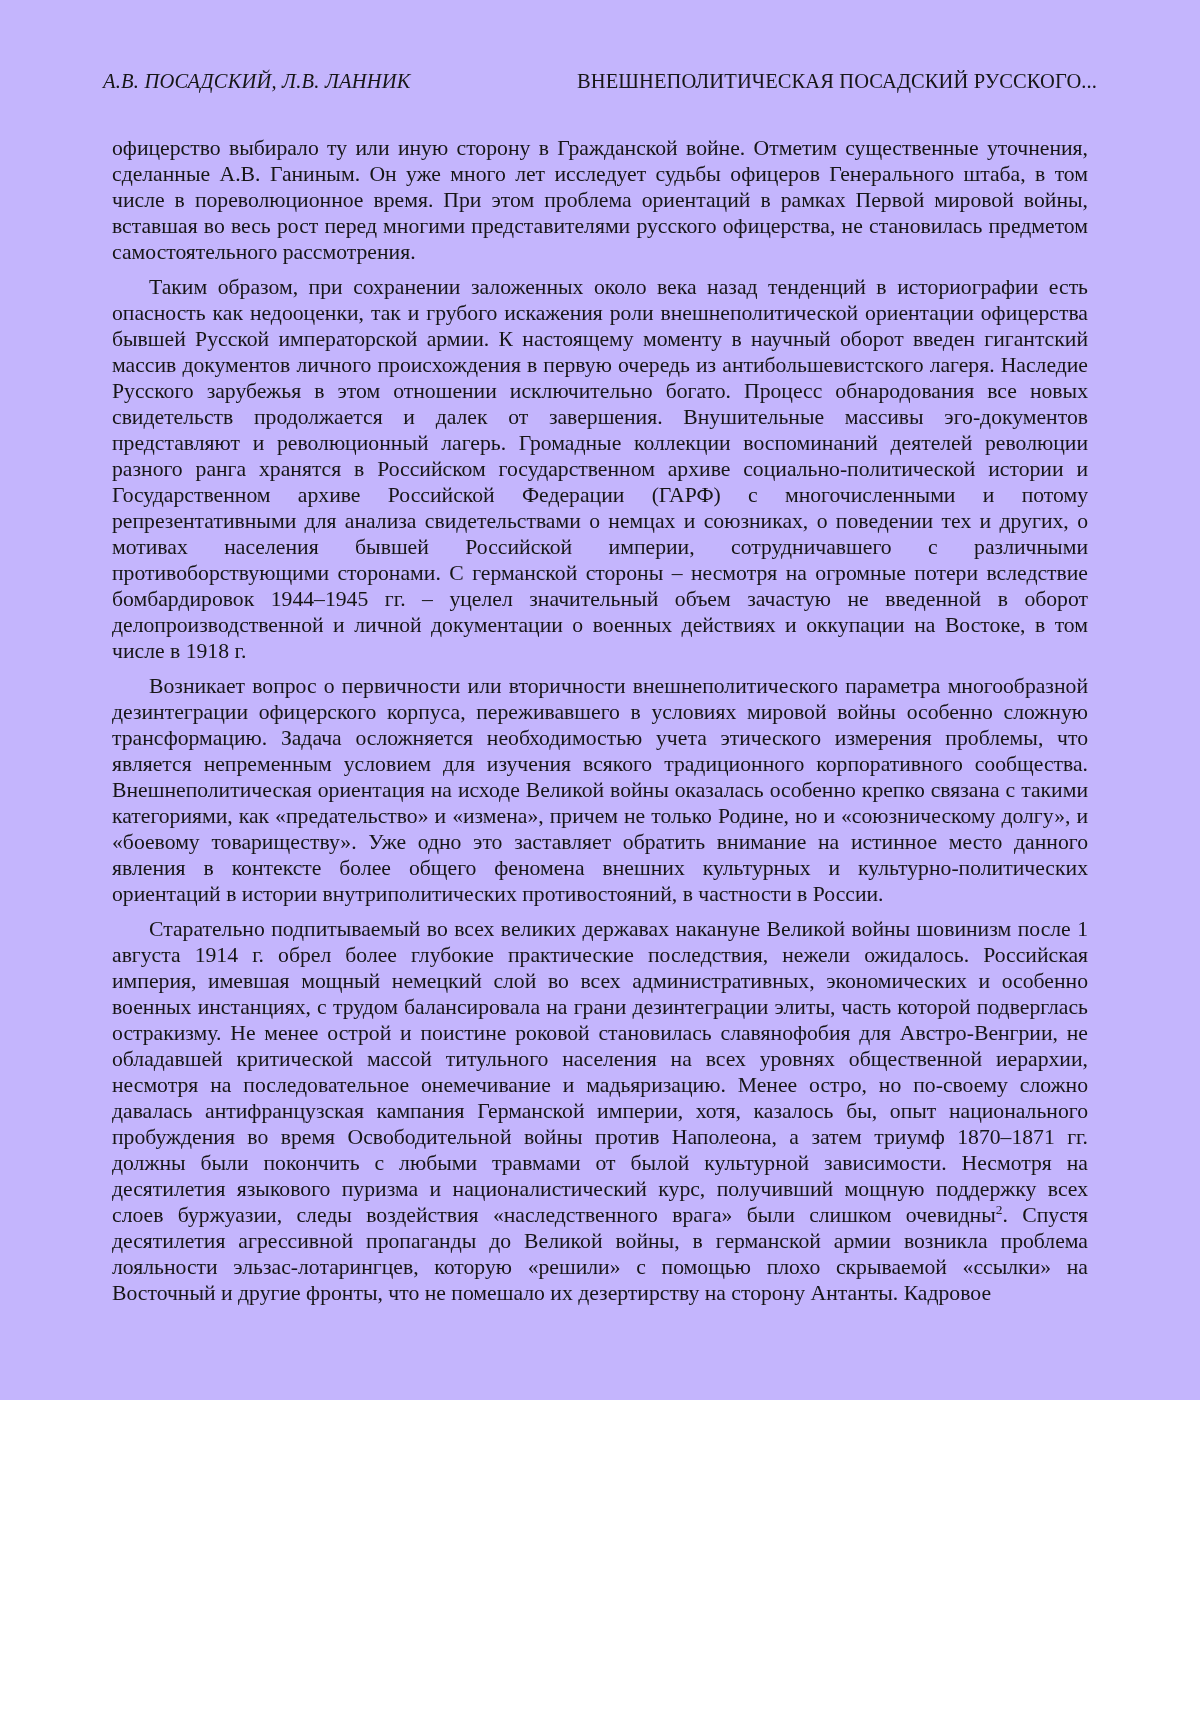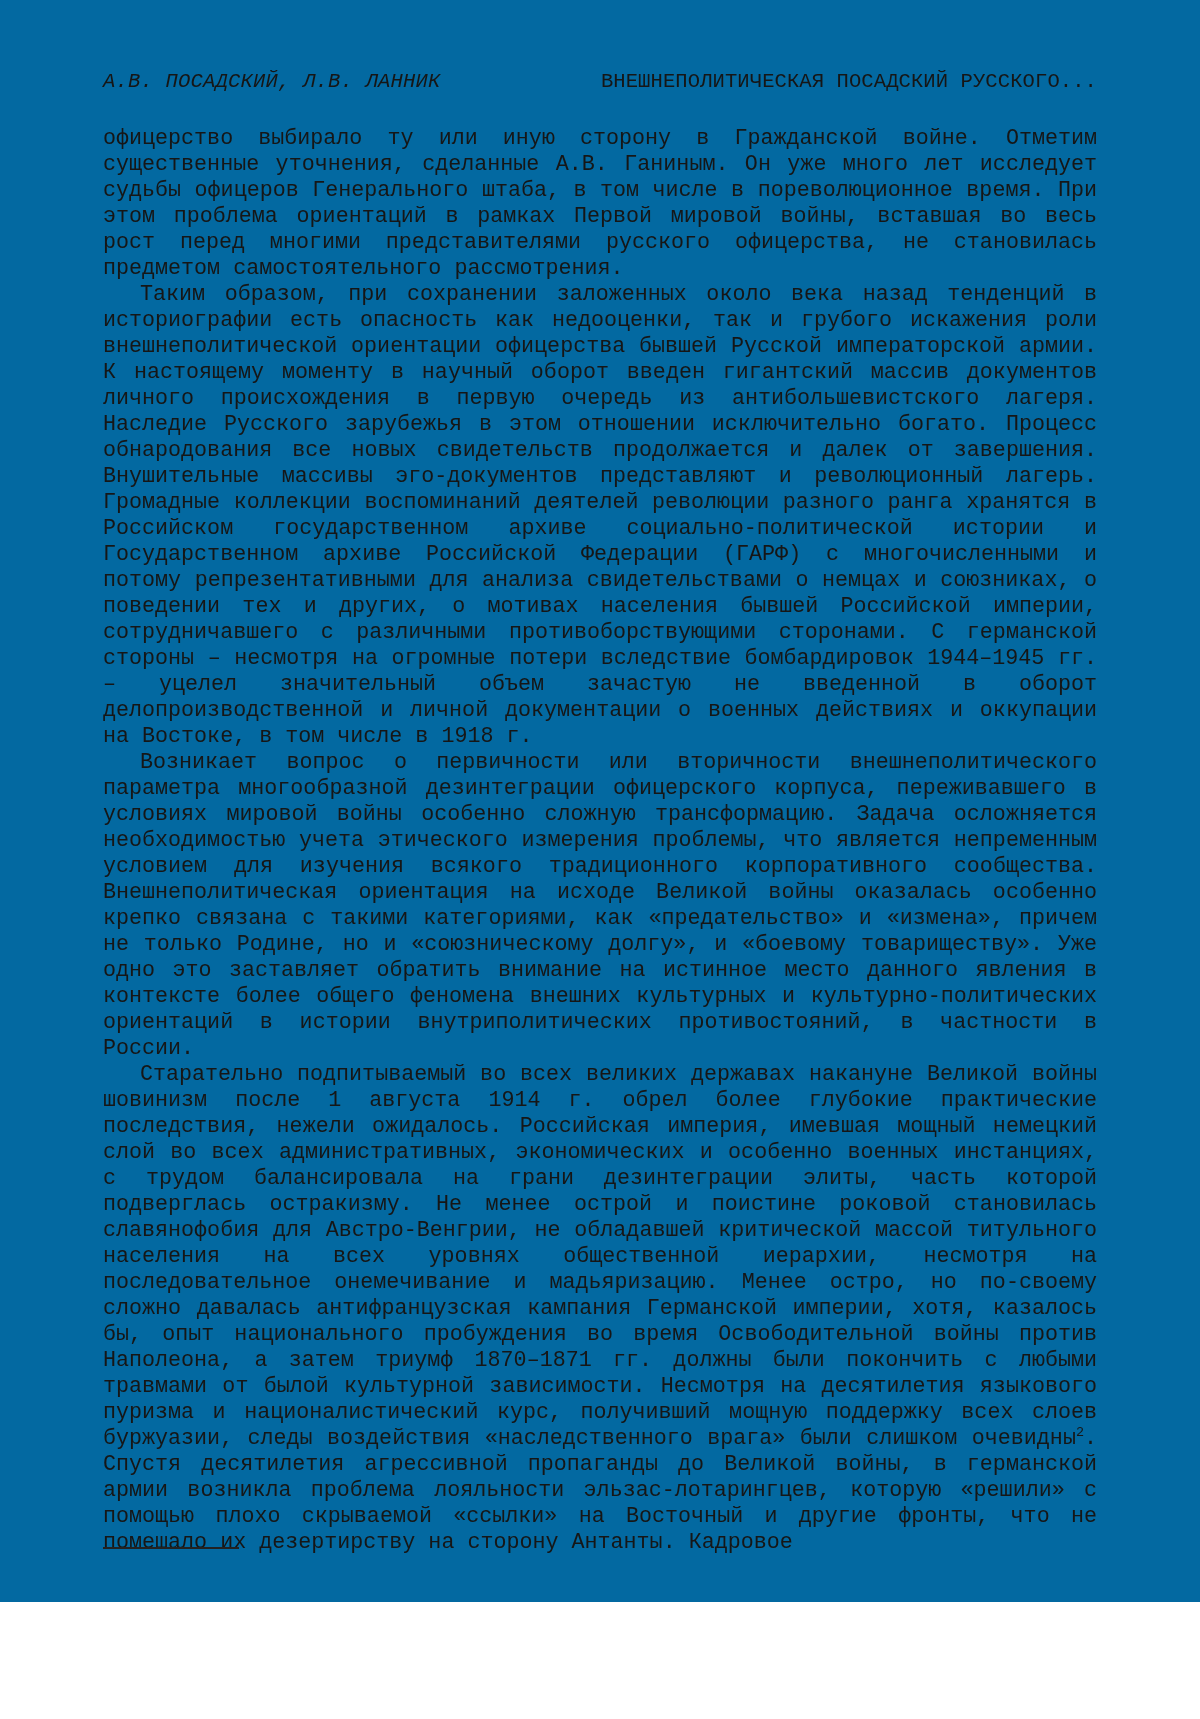--- a/index.html
+++ b/index.html
@@ -3,24 +3,24 @@
 <meta charset="utf-8">
 <style>
   html, body {
     margin: 0;
     padding: 0;
     background: #ffffff;
   }
   .page {
     position: relative;
     width: 1200px;
-    height: 1602px;
-    background: #0369a1;
+    height: 1400px;
+    background: #c4b5fd;
     color: #161616;
-    font-family: Liberation Mono, monospace;
+    font-family: Liberation Serif, serif;
     overflow: hidden;
   }
   .running-header {
     position: absolute;
     left: 103px;
     top: 70px;
     width: 994px;
     display: flex;
     justify-content: space-between;
     align-items: baseline;
@@ -39,21 +39,21 @@
     position: absolute;
     left: 103px;
     top: 126px;
     width: 994px;
     font-size: 21.7px;
     line-height: 26px;
     text-align: justify;
     text-justify: inter-word;
   }
   .body-text p {
-    margin: 0;
+    margin: 9px;
     padding: 0;
   }
   .body-text p.indent {
     text-indent: 37px;
   }
   sup.note-ref {
     font-size: 0.62em;
     line-height: 0;
     vertical-align: super;
   }

